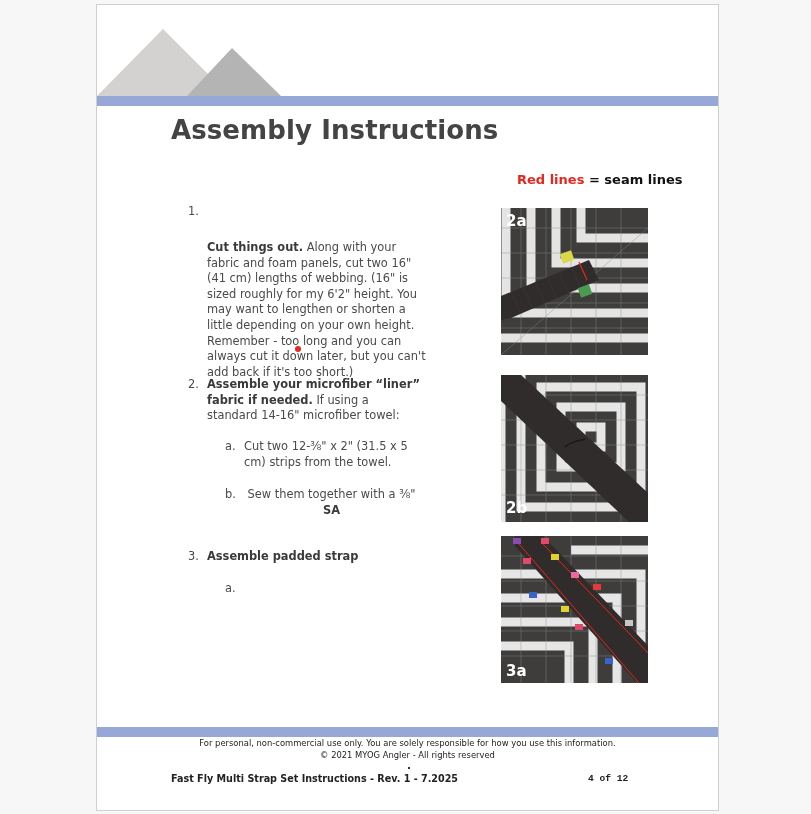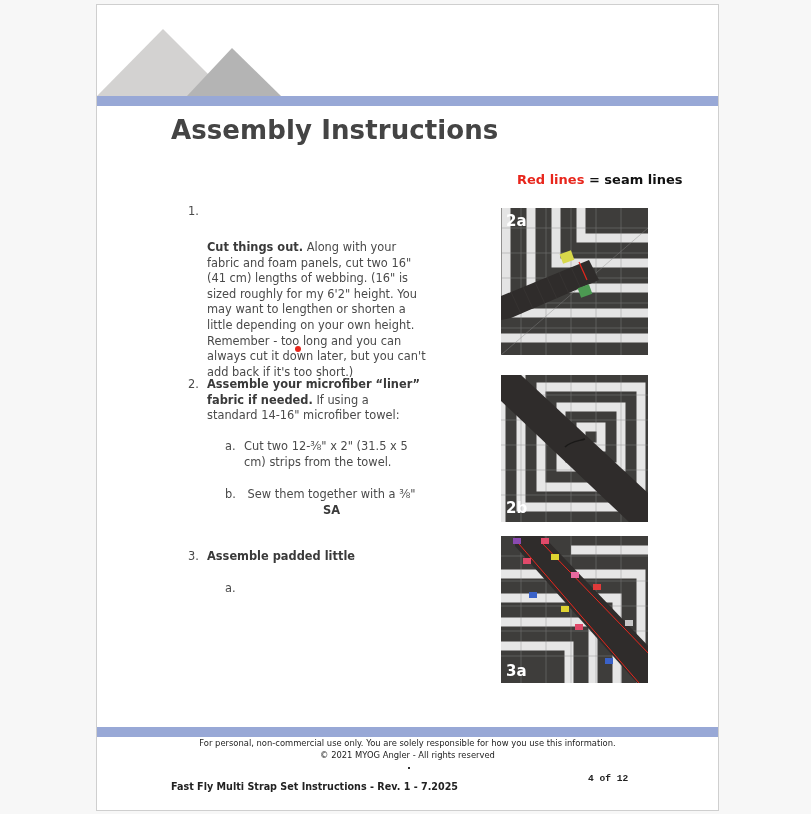--- a/index.html
+++ b/index.html
@@ -17,21 +17,21 @@
   .legend { position:absolute; left:404px; top:167px; font-size:13px; font-weight:bold; color:#111; white-space:nowrap;margin-left:16px; }
   .legend .red { color:#e8261c; }
   .txt { position:absolute; font-size:11.4px; line-height:15.6px; color:#4a4a4a; }
   .num { position:absolute; font-size:11.4px; line-height:15.6px; color:#4a4a4a; }
   .txt b { color:#3a3a3a; }
   .reddot { position:absolute; left:198px; top:341px; width:6px; height:6px; border-radius:50%; background:#e8261c; }
   .photo { position:absolute; left:404px; width:147px; height:147px; overflow:hidden; background:#4a4846; }
   .photo svg { display:block; }
   .photo .label { position:absolute; color:#fff; font-size:15px; font-weight:bold; }
   .footer-line { position:absolute; left:0; width:100%; text-align:center; font-size:8.4px; color:#222; white-space:nowrap; }
-  .footer-doc { position:absolute; left:74px; top:768px; font-size:9.6px; font-weight:bold; color:#222; white-space:nowrap;margin-top:8px; }
+  .footer-doc { position:absolute; left:74px; top:768px; font-size:9.6px; font-weight:bold; color:#222; white-space:nowrap; }
   .footer-page { position:absolute; left:491px; top:768px; font-size:9.6px; font-weight:bold; color:#222; white-space:nowrap;font-family:Liberation Mono, monospace; }
   .tinydot { position:absolute; left:311px; top:762px; width:1.5px; height:1.5px; background:#333; }
 </style>
 </head>
 <body>
 
 <div class="page">
 
   <svg class="mountains" viewBox="0 0 200 92" width="200" height="92">
     <polygon points="0,91 66,24 120,78 104,91" fill="#d3d2d1"></polygon>
@@ -57,21 +57,21 @@
   </div>
   <div class="num" style="left:128px; top:434px;">a.</div>
   <div class="txt" style="left:147px; top:434px; width:185px;">Cut two 12-⅜" x 2" (31.5 x 5 cm) strips from the towel.</div>
   <div class="num" style="left:128px; top:482px;">b.</div>
   <div class="txt" style="left:147px; top:482px; width:175px;text-align:center;">
     <span>Sew them together with a ⅜" </span><b>SA</b>
   </div>
 
   <div class="num" style="left:91px; top:544px;">3.</div>
   <div class="txt" style="left:110px; top:544px; width:215px;">
-    <b>Assemble padded little</b>
+    <b>Assemble padded strap</b>
   </div>
   <div class="num" style="left:128px; top:576px;">a.</div>
 
   <div class="photo" style="top:203px;">
     <svg width="147" height="147" viewBox="0 0 147 147">
       <rect width="147" height="147" fill="#3e3d3b"></rect>
       <g fill="none" stroke="#e4e4e4" stroke-width="9">
         <path d="M55,-5 V55 H160"></path>
         <path d="M80,-5 V30 H160"></path>
         <path d="M30,-5 V80 H160"></path>

